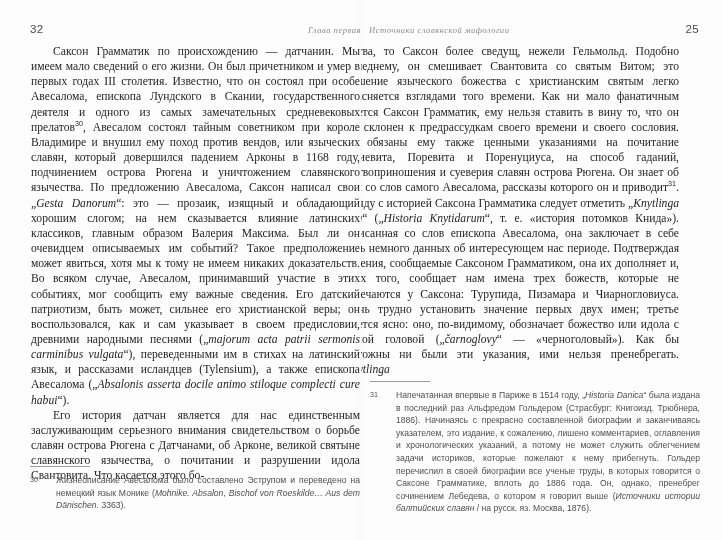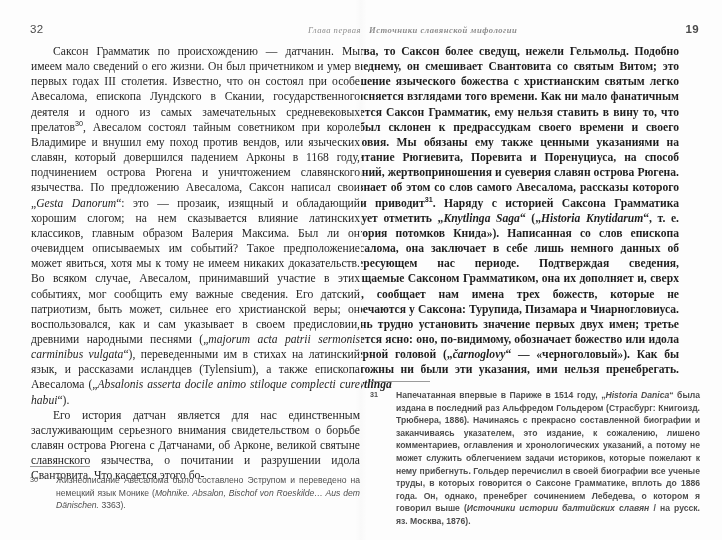--- a/index.html
+++ b/index.html
@@ -27,21 +27,21 @@
 
   .page {
     position: relative;
     width: 361px;
     height: 540px;
     box-sizing: border-box;
     overflow: hidden;
   }
 
   .page-left  { padding: 0 0 8px 0; }
-  .page-right { padding: 0 8px 0 0; font-weight: bold; }
+  .page-right { padding: 0 8px 0 0; }
 
   
   .runhead {
     position: absolute;
     top: 24px;
     height: 16px;
     display: flex;
     align-items: baseline;
   }
   .page-left .runhead  { left: 30px;  right: 0px;  width: 331px; }
@@ -158,21 +158,21 @@
         <span class="fn-num">30</span>
         <span class="fn-text"><span>Жизнеописание Авесалома было составлено Эструпом и переведено на немецкий язык Монике (</span><em>Mohnike. Absalon, Bischof von Roeskilde… Aus dem Dänischen.</em><span> 3363).</span></span>
       </div>
     </div>
   </div>
 
   <div class="page page-right">
 
     <div class="runhead">
       <span class="runtitle">Источники славянской мифологии</span>
-      <span class="folio">19</span>
+      <span class="folio">25</span>
     </div>
 
     <div class="body">
       <p class="cont"><span>жества, то Саксон более сведущ, нежели Гельмольд. Подобно последнему, он смешивает Свантовита со святым Витом; это смешение языческого божества с христианским святым легко объясняется взглядами того времени. Как ни мало фанатичным кажется Саксон Грамматик, ему нельзя ставить в вину то, что он был склонен к предрассудкам своего времени и своего сословия. Мы обязаны ему также ценными указаниями на почитание Рюгиевита, Поревита и Поренуциуса, на способ гаданий, жертвоприношения и суеверия славян острова Рюгена. Он знает об этом со слов самого Авесалома, рассказы которого он и приводит</span><sup>31</sup><span>. Наряду с историей Саксона Грамматика следует отметить „</span><em class="lat">Knytlinga Saga</em><span>“ („</span><em class="lat">Historia Knytidarum</em><span>“, т. е. «история потомков Книда»). Написанная со слов епископа Авесалома, она заключает в себе лишь немного данных об интересующем нас периоде. Подтверждая сведения, сообщаемые Саксоном Грамматиком, она их дополняет и, сверх того, сообщает нам имена трех божеств, которые не встречаются у Саксона: Турупида, Пизамара и Чиарногловиуса. Очень трудно установить значение первых двух имен; третье кажется ясно: оно, по-видимому, обозначает божество или идола с черной головой („</span><em class="lat">čarnoglovy</em><span>“ — «черноголовый»). Как бы ничтожны ни были эти указания, ими нельзя пренебрегать. „</span><em class="lat">Knytlinga</em></p>
     </div>
 
     <div class="footnotes">
       <div class="fn-rule"></div>
       <div class="fn-item">
         <span class="fn-num">31</span>

